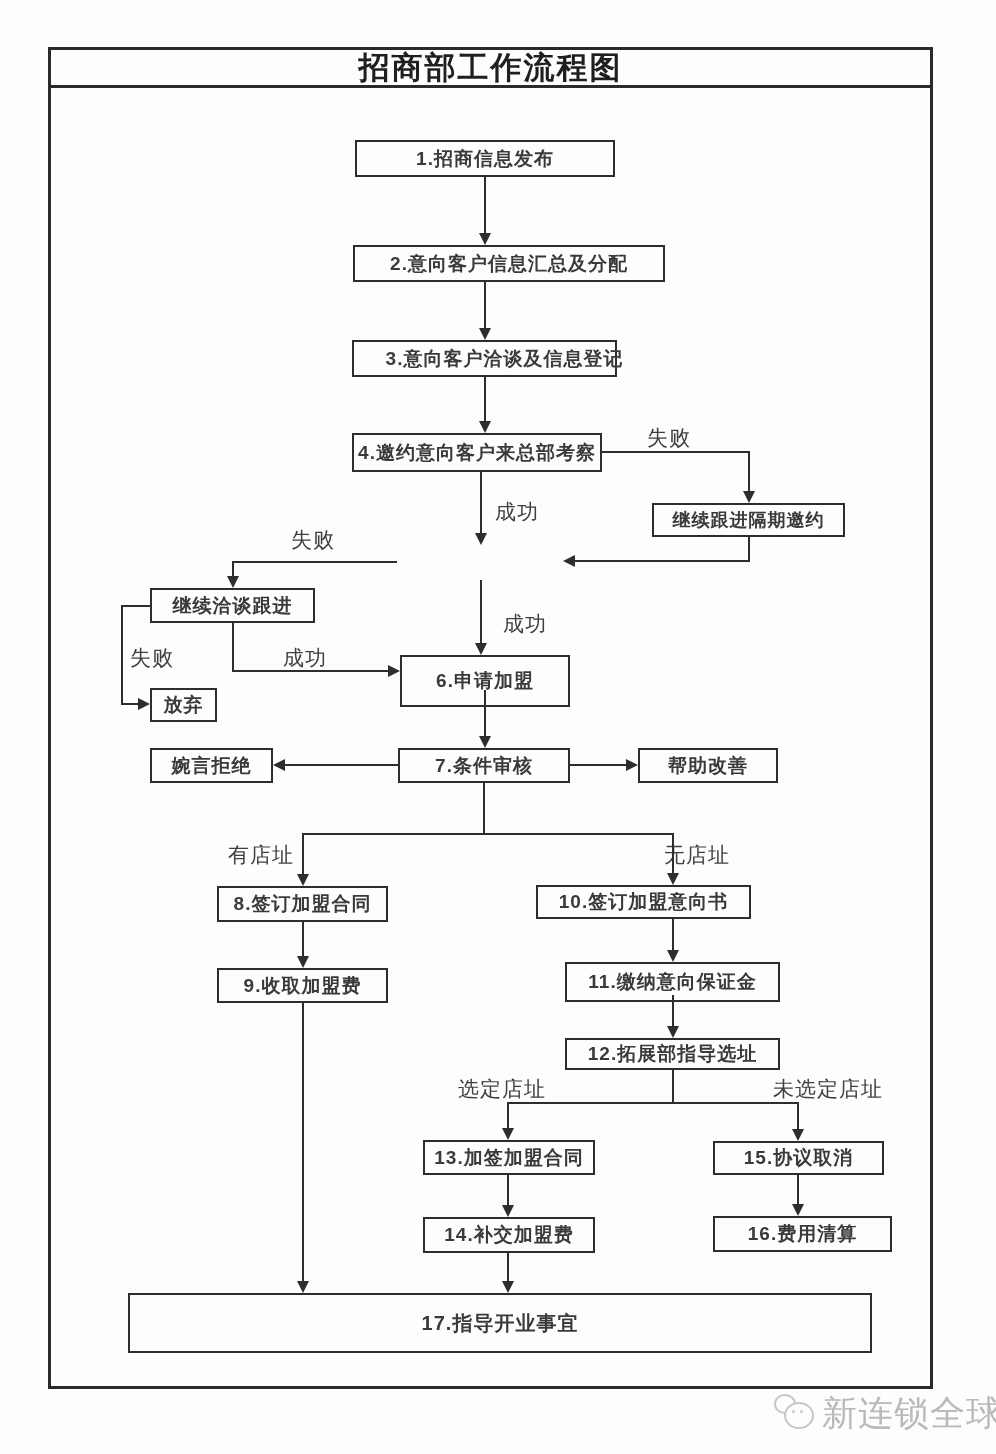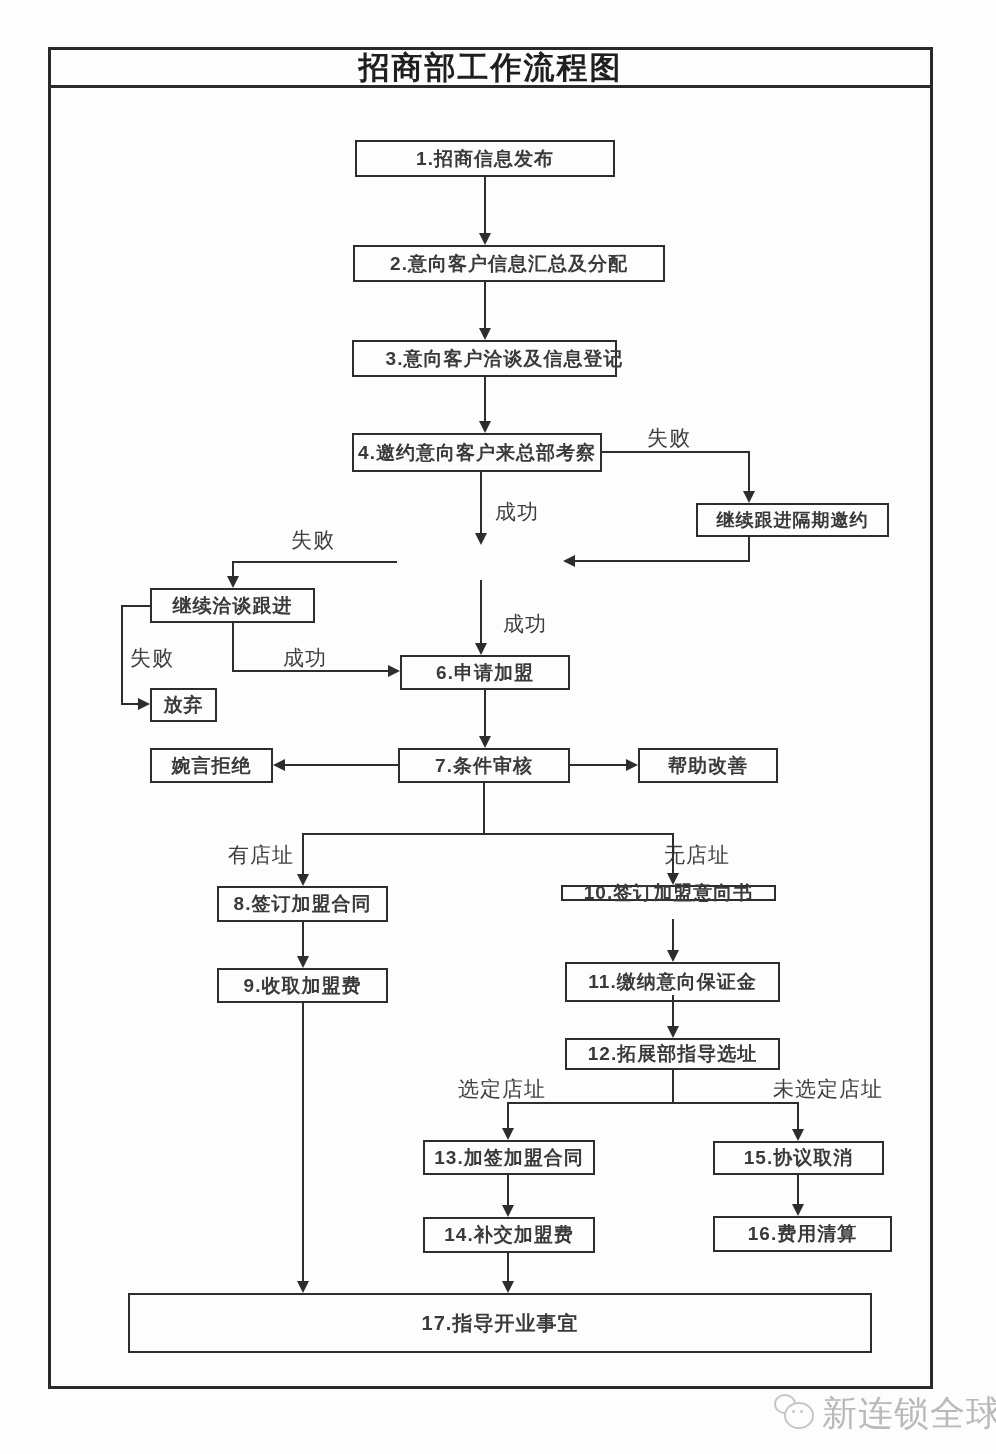--- a/index.html
+++ b/index.html
@@ -42,30 +42,30 @@
 
   <div id="frame"></div>
   <div id="titlebar">
     <span class="t">招商部工作流程图</span>
   </div>
 
   <div class="node" style="left:355px;top:140px;width:260px;height:37px;">1.招商信息发布</div>
   <div class="node" style="left:353px;top:245px;width:312px;height:37px;">2.意向客户信息汇总及分配</div>
   <div class="node" style="left:352px;top:340px;width:265px;height:37px;padding-left:40px;">3.意向客户洽谈及信息登记</div>
   <div class="node" style="left:352px;top:433px;width:250px;height:39px;">4.邀约意向客户来总部考察</div>
-  <div class="node" style="left:652px;top:503px;width:193px;height:34px;font-size:18px;margin-left:44px;">继续跟进隔期邀约</div>
+  <div class="node" style="left:652px;top:503px;width:193px;height:34px;font-size:18px;">继续跟进隔期邀约</div>
   <div class="node" style="left:150px;top:588px;width:165px;height:35px;">继续洽谈跟进</div>
   <div class="node" style="left:150px;top:688px;width:67px;height:34px;">放弃</div>
-  <div class="node" style="left:400px;top:655px;width:170px;height:35px;">6.申请加盟</div>
+  <div class="node" style="left:400px;top:655px;width:170px;height:52px;">6.申请加盟</div>
   <div class="node" style="left:150px;top:748px;width:123px;height:35px;">婉言拒绝</div>
   <div class="node" style="left:398px;top:748px;width:172px;height:35px;">7.条件审核</div>
   <div class="node" style="left:638px;top:748px;width:140px;height:35px;">帮助改善</div>
   <div class="node" style="left:217px;top:886px;width:171px;height:36px;">8.签订加盟合同</div>
   <div class="node" style="left:217px;top:968px;width:171px;height:35px;">9.收取加盟费</div>
-  <div class="node" style="left:561px;top:885px;width:215px;height:16px;">10.签订加盟意向书</div>
+  <div class="node" style="left:536px;top:885px;width:215px;height:34px;">10.签订加盟意向书</div>
   <div class="node" style="left:565px;top:962px;width:215px;height:40px;">11.缴纳意向保证金</div>
   <div class="node" style="left:565px;top:1038px;width:215px;height:32px;">12.拓展部指导选址</div>
   <div class="node" style="left:423px;top:1140px;width:172px;height:35px;">13.加签加盟合同</div>
   <div class="node" style="left:423px;top:1217px;width:172px;height:36px;">14.补交加盟费</div>
   <div class="node" style="left:713px;top:1141px;width:171px;height:34px;">15.协议取消</div>
   <div class="node" style="left:713px;top:1216px;width:179px;height:36px;">16.费用清算</div>
   <div class="node" style="left:128px;top:1293px;width:744px;height:60px;font-size:20px;">17.指导开业事宜</div>
 
   <div class="lbl" style="left:647px;top:424px;">失败</div>
   <div class="lbl" style="left:495px;top:498px;">成功</div>

